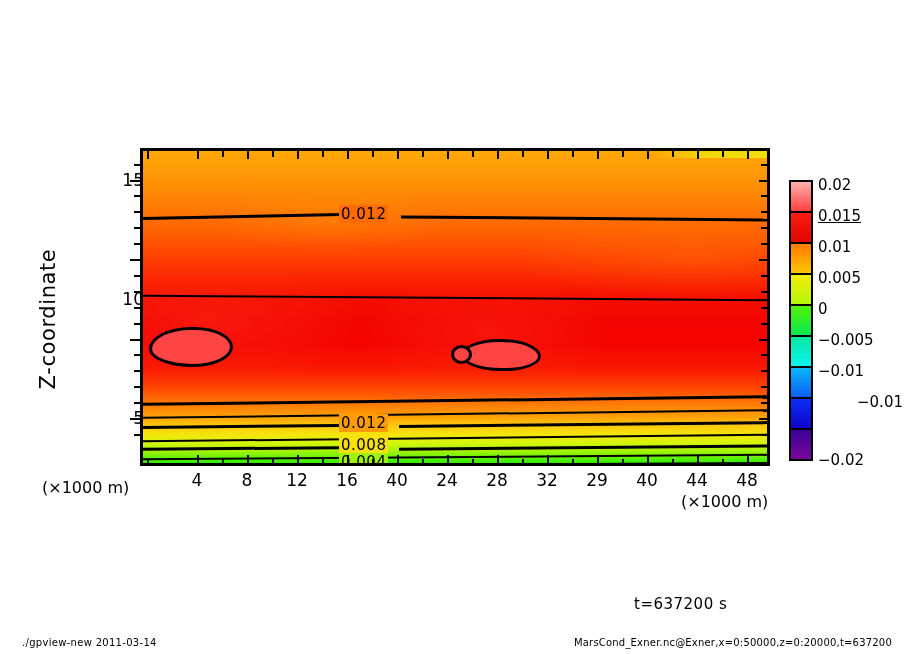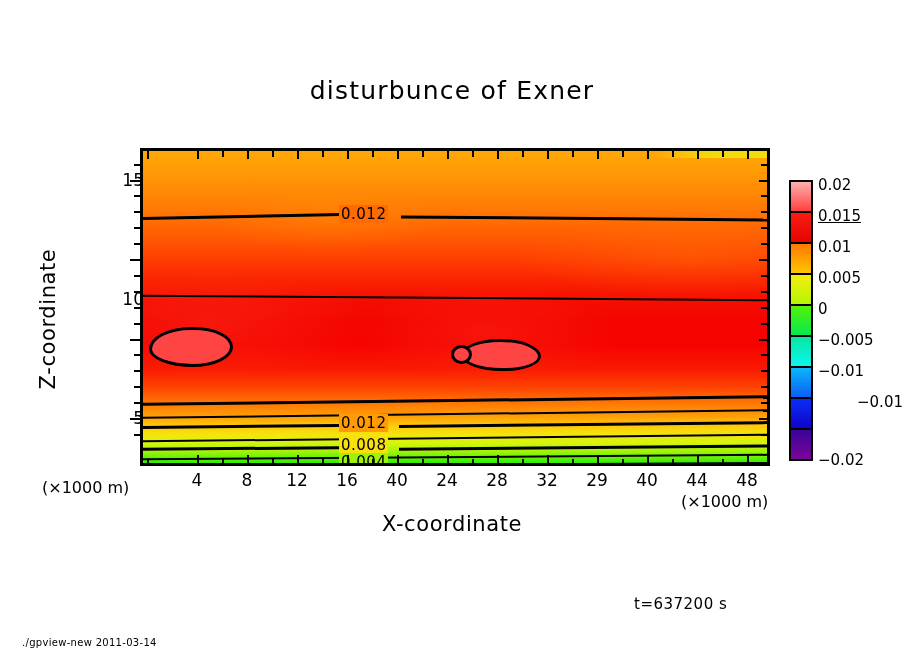--- a/index.html
+++ b/index.html
@@ -130,21 +130,20 @@
   .cbar-label{
     position:absolute;left:818px;font-size:15px;white-space:nowrap;
     transform:translateY(-50%);
   }
 </style>
 </head>
 <body>
 
 <div class="root">
 
-  <div class="title">disturbunce of Exner</div>
 
   <div class="plot-wrap">
     <div class="plot-frame">
 
       <div class="field">
         <div class="field-base"></div>
         <div class="field-wave"></div>
         <div class="topright-yellow"></div>
       </div>
 
@@ -282,27 +281,27 @@
   <div class="xtick-label" style="left:597px;">29</div>
   <div class="xtick-label" style="left:647px;">40</div>
   <div class="xtick-label" style="left:697px;">44</div>
   <div class="xtick-label" style="left:747px;">48</div>
 
   <div class="ytick-label" style="top:418px;">5</div>
   <div class="ytick-label" style="top:299px;">10</div>
   <div class="ytick-label" style="top:180px;">15</div>
 
   <div class="yaxis-title">Z-coordinate</div>
-  <div class="xaxis-title">X-coordinate</div>
   <div class="unit-left">(×1000 m)</div>
   <div class="unit-right">(×1000 m)</div>
 
   <div class="tstamp">t=637200 s</div>
 
   <div class="footer-left">./gpview-new  2011-03-14</div>
+  <div class="footer-right">MarsCond_Exner.nc@Exner,x=0:50000,z=0:20000,t=637200</div>
 
   <div class="cbar">
     <div class="cbar-seg" style="top:0;height:31px;background:linear-gradient(to bottom,#ffb0ae,#ff4040);"></div>
     <div class="cbar-seg" style="top:31px;height:31px;background:linear-gradient(to bottom,#fb1b12,#e30600);"></div>
     <div class="cbar-seg" style="top:62px;height:31px;background:linear-gradient(to bottom,#ff7a00,#ffc400);"></div>
     <div class="cbar-seg" style="top:93px;height:31px;background:linear-gradient(to bottom,#f3ee0b,#b6f508);"></div>
     <div class="cbar-seg" style="top:124px;height:31px;background:linear-gradient(to bottom,#55f205,#07e94f);"></div>
     <div class="cbar-seg" style="top:155px;height:31px;background:linear-gradient(to bottom,#05e7a0,#0df5f0);"></div>
     <div class="cbar-seg" style="top:186px;height:31px;background:linear-gradient(to bottom,#0bb6f7,#0a5ff8);"></div>
     <div class="cbar-seg" style="top:217px;height:31px;background:linear-gradient(to bottom,#0a2ef6,#1003c9);"></div>

